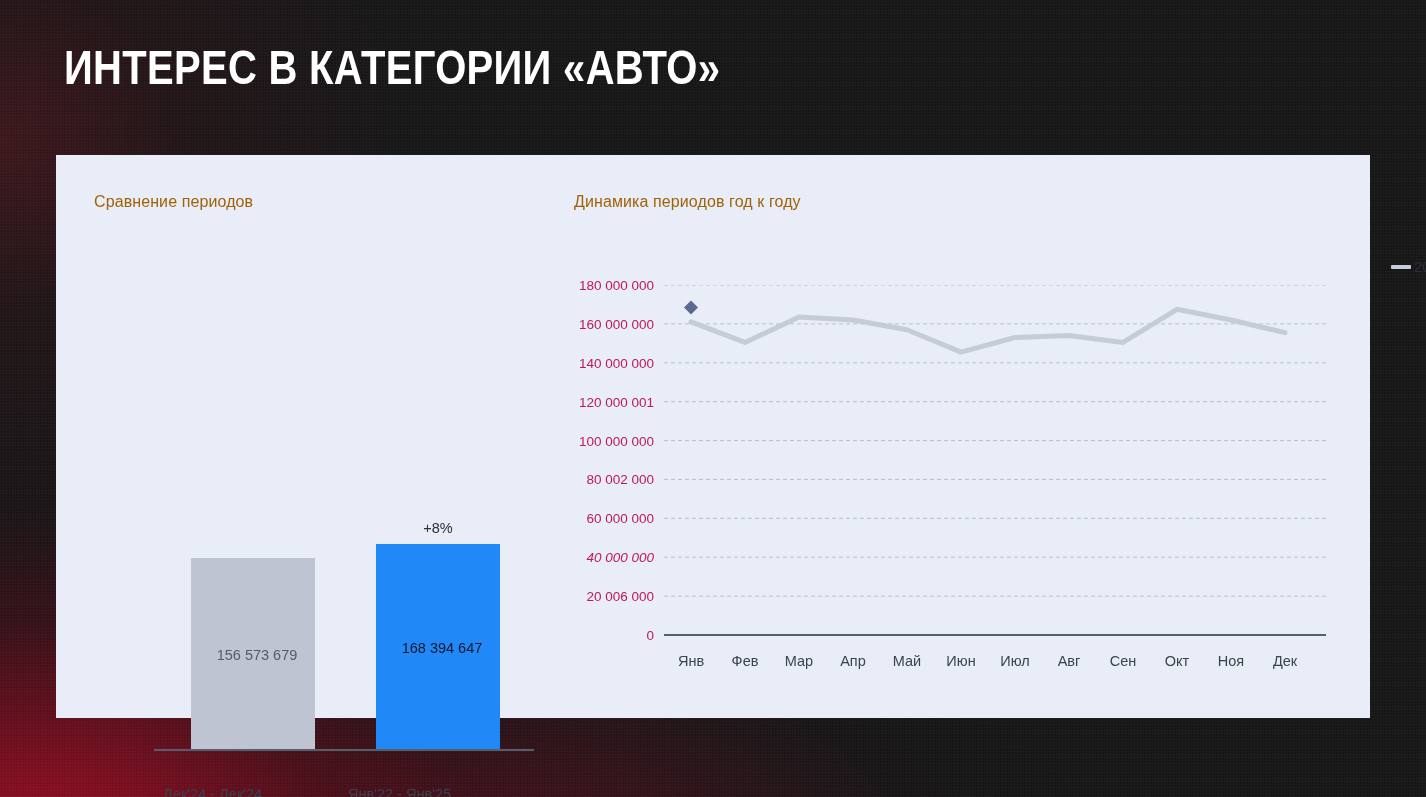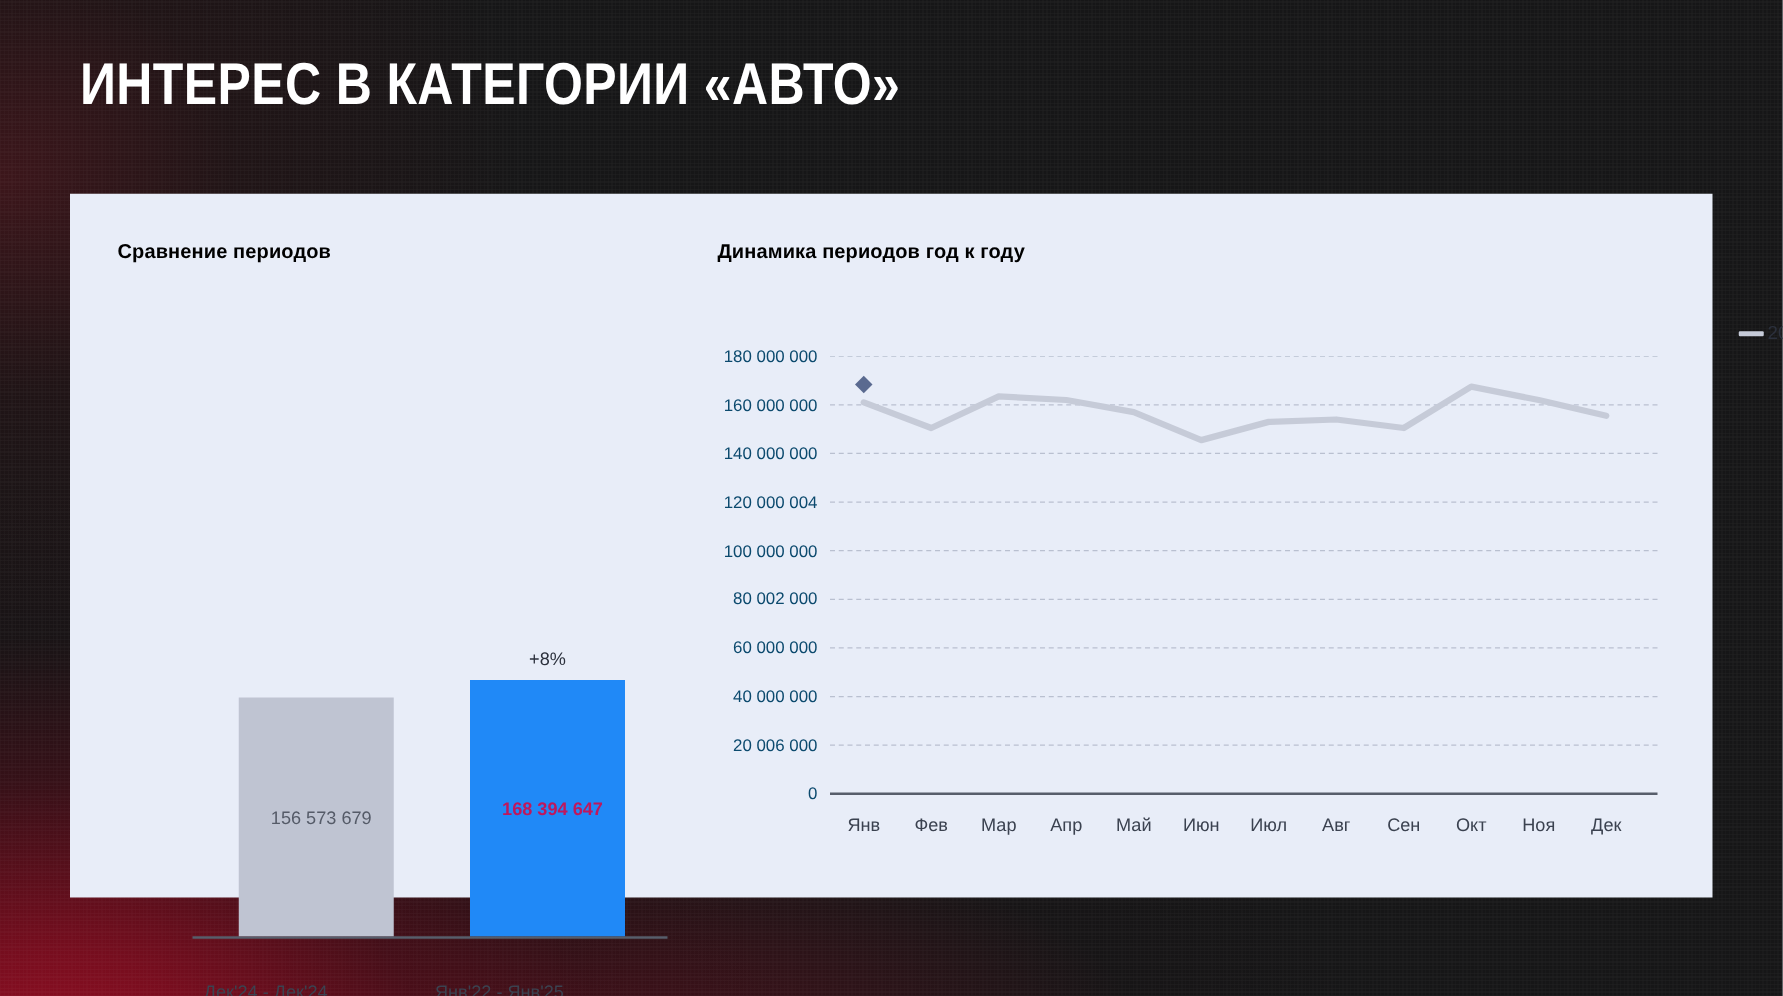--- a/index.html
+++ b/index.html
@@ -59,22 +59,22 @@
     position: relative;
     padding: 38px 0 0 38px;
   }
   .panel-right {
     flex: 1;
     position: relative;
     padding: 38px 0 0 38px;
   }
   .panel-title {
     font-size: 16px;
-    font-weight: 700;
-    color: #000000;
+    font-weight: 400;
+    color: #a16207;
     letter-spacing: .1px;
   }
 
   
   .bar-area {
     position: absolute;
     left: 40px; top: 105px;
     width: 425px; height: 545px;
   }
   .bar-axis {
@@ -96,21 +96,21 @@
   .bar-rect.blue { background: #2089f7; }
   .bar-value {
     position: absolute;
     width: 132px;
     left: 0;
     text-align: center;
     font-size: 14.5px;
     font-weight: 400;
   }
   .bar-value.dark { color: #555b68; }
-  .bar-value.light { color: #be185d; font-weight: bold; }
+  .bar-value.light { color: #0f172a; }
   .bar-delta {
     position: absolute;
     width: 124px;
     left: 0;
     text-align: center;
     font-size: 14.5px;
     color: #2b303c;
   }
   .bar-cat {
     position: absolute;
@@ -141,21 +141,21 @@
   .legend-item { display: flex; align-items: center; gap: 3px; }
   .legend-swatch { width: 20px; height: 4px; border-radius: 1px; }
   .legend-swatch.s2024 { background: #c6cbd8; }
 
   .ychart { position: absolute; left: 0; top: 130px; }
   .ytick {
     position: absolute;
     width: 118px;
     text-align: right;
     font-size: 13.5px;
-    color: #0c4a6e;
+    color: #be185d;
     transform: translateY(-50%);
   }
   .plot {
     position: absolute;
     left: 128px; top: 130px;
   }
   .xtick {
     position: absolute;
     font-size: 14.5px;
     color: #3b4250;
@@ -205,25 +205,25 @@
         <span>2024</span>
       </div>
 
     </div>
 
     <div class="line-wrap">
       <div class="ychart" id="yticks">
           <div class="ytick" style="top: 0px;">180 000 000</div>
           <div class="ytick" style="top: 38.8889px;">160 000 000</div>
           <div class="ytick" style="top: 77.7778px;">140 000 000</div>
-          <div class="ytick" style="top: 116.667px;">120 000 004</div>
+          <div class="ytick" style="top: 116.667px;">120 000 001</div>
           <div class="ytick" style="top: 155.556px;">100 000 000</div>
           <div class="ytick" style="top: 194.444px;">80 002 000</div>
           <div class="ytick" style="top: 233.333px;">60 000 000</div>
-          <div class="ytick" style="top: 272.222px;">40 000 000</div>
+          <div class="ytick" style="top: 272.222px; font-style: italic;">40 000 000</div>
           <div class="ytick" style="top: 311.111px;">20 006 000</div>
           <div class="ytick" style="top: 350px;">0</div>
         </div>
       <div class="plot" id="plot"><svg width="668" height="396">
             <line x1="0" x2="662" y1="0" y2="0" stroke="#b9c0d0" stroke-width="1" stroke-dasharray="4 3"></line>
             <line x1="0" x2="662" y1="38.888888888888914" y2="38.888888888888914" stroke="#b9c0d0" stroke-width="1" stroke-dasharray="4 3"></line>
             <line x1="0" x2="662" y1="77.77777777777777" y2="77.77777777777777" stroke="#b9c0d0" stroke-width="1" stroke-dasharray="4 3"></line>
             <line x1="0" x2="662" y1="116.66666666666669" y2="116.66666666666669" stroke="#b9c0d0" stroke-width="1" stroke-dasharray="4 3"></line>
             <line x1="0" x2="662" y1="155.55555555555554" y2="155.55555555555554" stroke="#b9c0d0" stroke-width="1" stroke-dasharray="4 3"></line>
             <line x1="0" x2="662" y1="194.44444444444446" y2="194.44444444444446" stroke="#b9c0d0" stroke-width="1" stroke-dasharray="4 3"></line>

